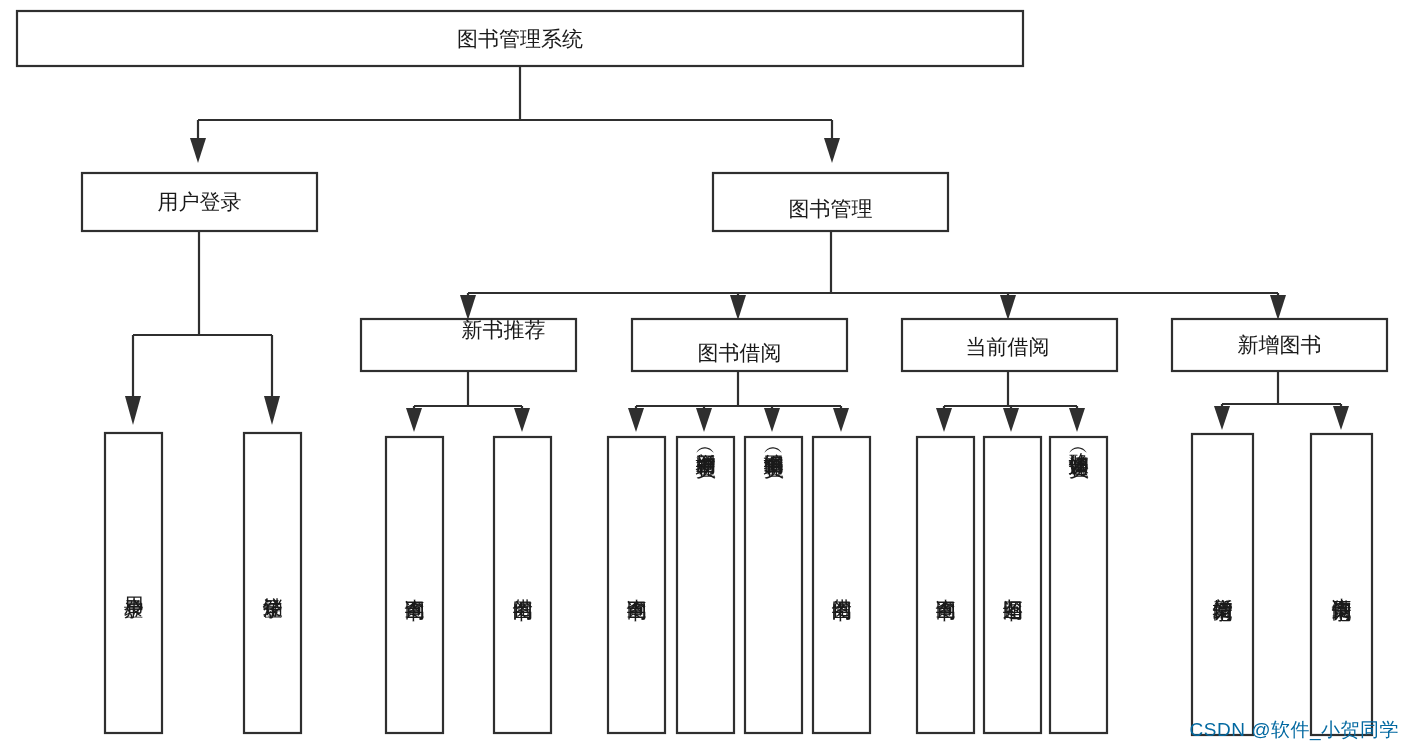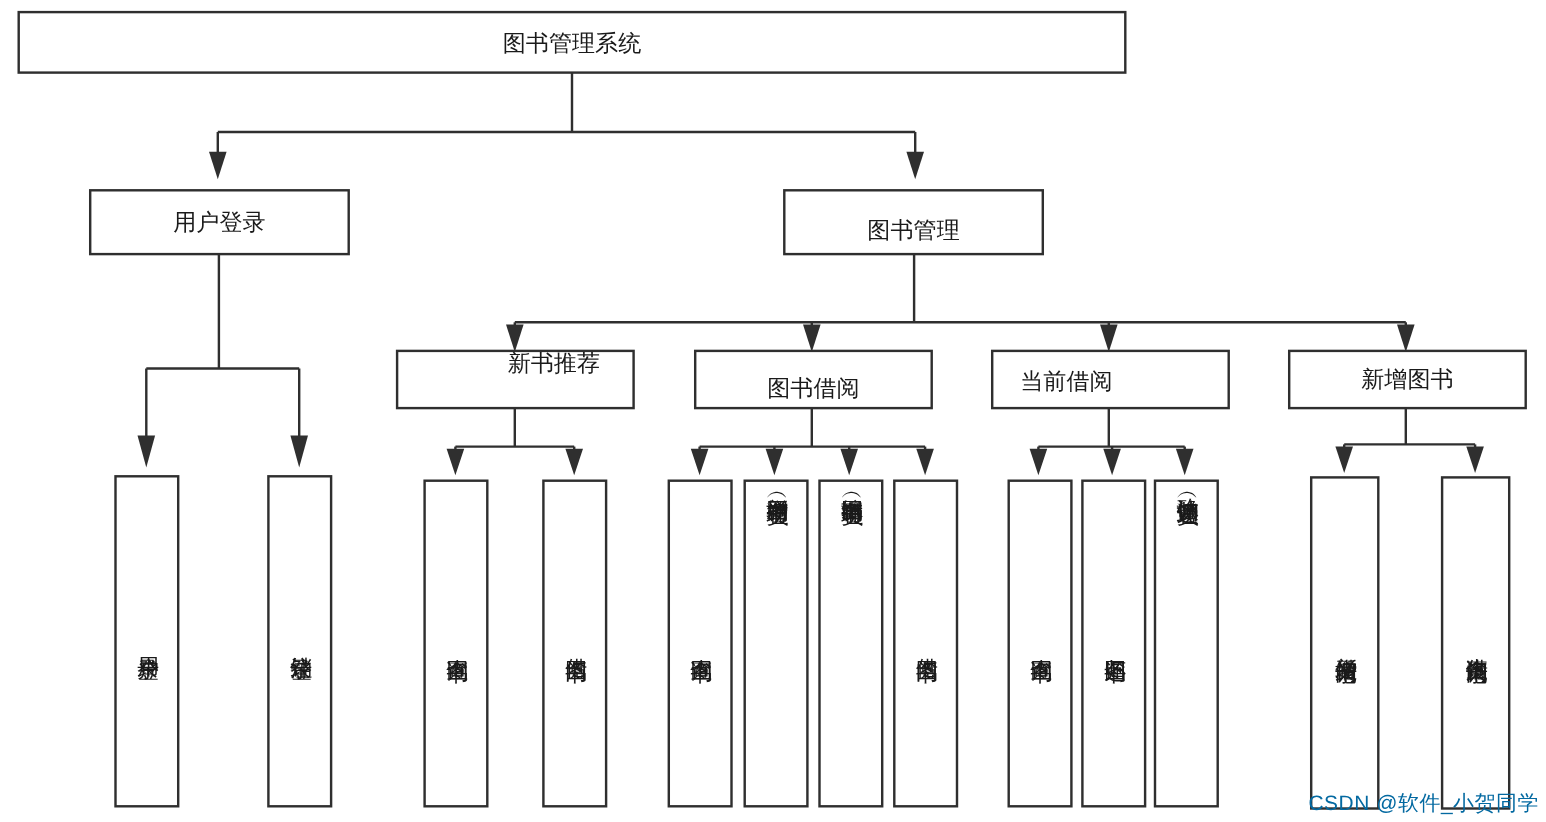--- a/index.html
+++ b/index.html
@@ -192,21 +192,21 @@
   <div class="hlabel-box" style="left:713px; top:173px; width:235px; height:72px;">
     <span class="hlabel-text">图书管理</span>
   </div>
 
   <div class="hlabel-box" style="left:361px; top:304px; width:215px; height:52px;padding-left:35px;">
     <span class="hlabel-text">新书推荐</span>
   </div>
   <div class="hlabel-box" style="left:632px; top:319px; width:215px; height:67px;">
     <span class="hlabel-text">图书借阅</span>
   </div>
-  <div class="hlabel-box" style="left:862px; top:319px; width:215px; height:56px;">
+  <div class="hlabel-box" style="left:900px; top:319px; width:215px; height:56px;">
     <span class="hlabel-text">当前借阅</span>
   </div>
   <div class="hlabel-box" style="left:1172px; top:319px; width:215px; height:52px;">
     <span class="hlabel-text">新增图书</span>
   </div>
 
   <div class="vlabel-box" style="left:105px; top:433px; width:57px; height:300px;">
     <span class="vlabel-text">用户登录</span>
   </div>
   <div class="vlabel-box" style="left:244px; top:433px; width:57px; height:300px;">

